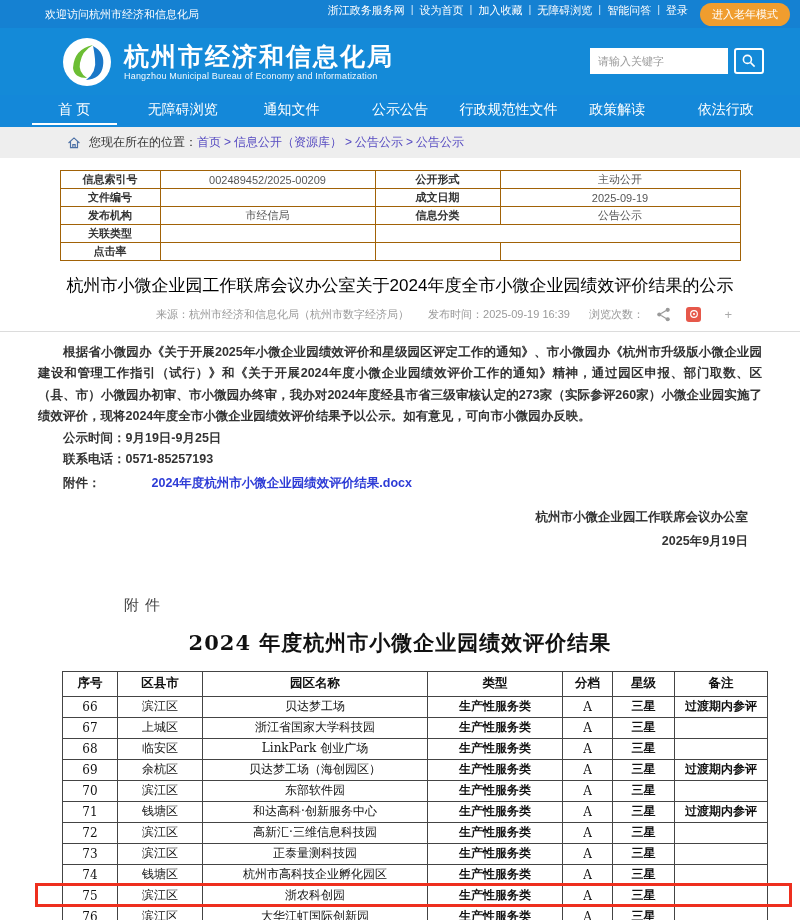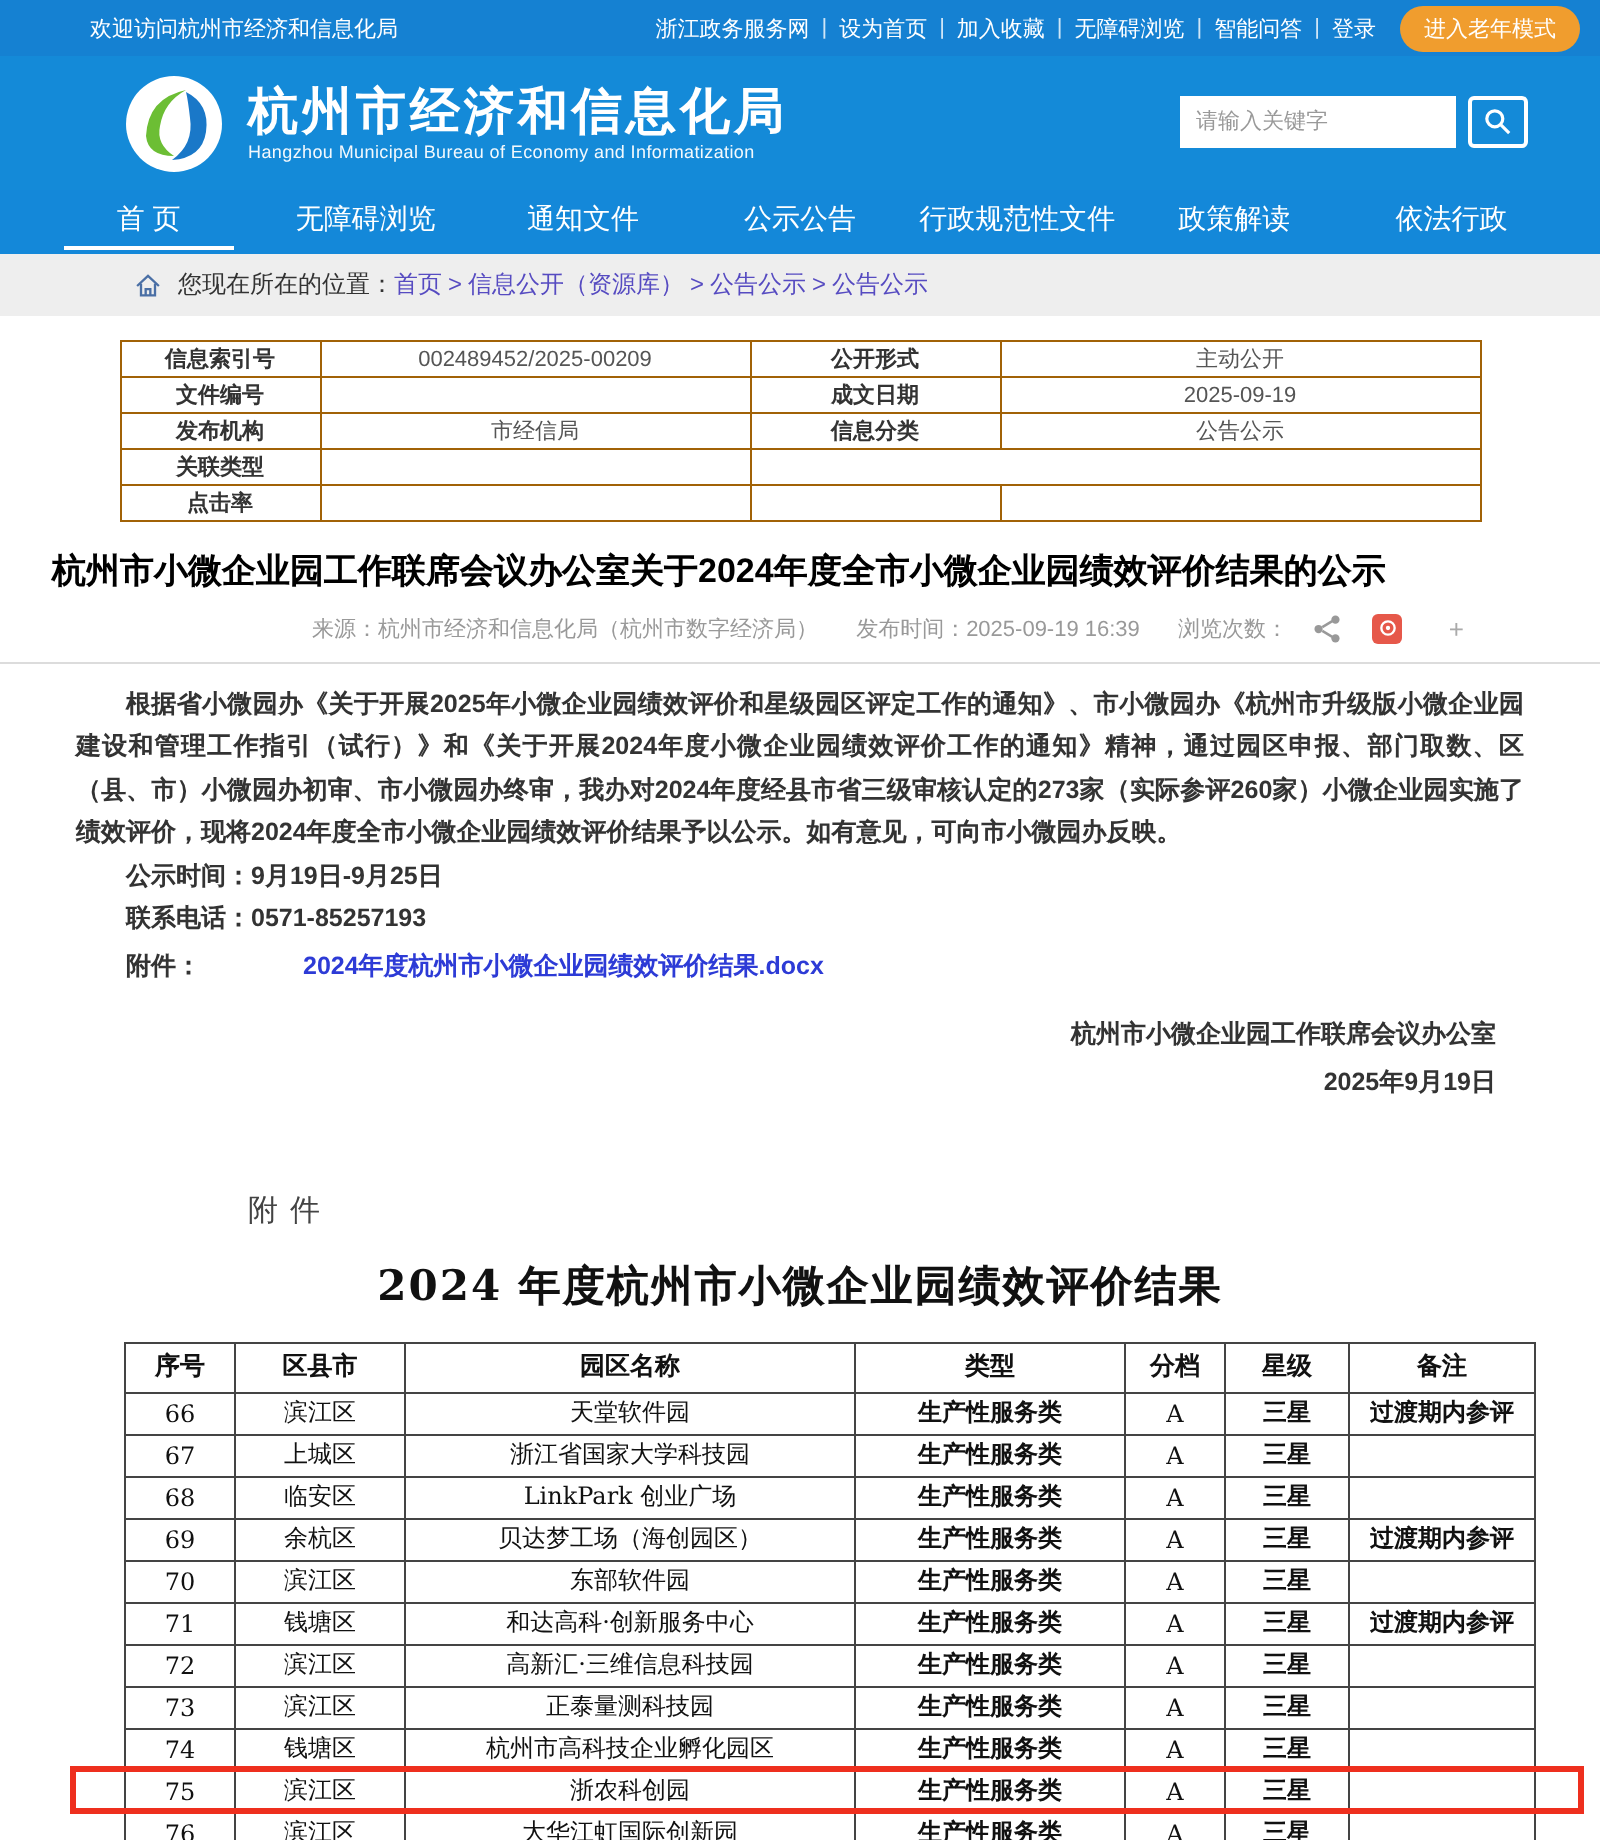--- a/index.html
+++ b/index.html
@@ -1,21 +1,21 @@
 <!DOCTYPE html>
 <html><head>
 <meta charset="utf-8">
 <style>
   * { margin:0; padding:0; box-sizing:border-box; }
   html,body { width:800px; height:920px; overflow:hidden; background:#fff;
     font-family:"Liberation Sans","DejaVu Sans",sans-serif; }
   
   .topbar { height:28px; background:#1581d2; color:#fff; font-size:11px;
     display:flex; align-items:center; justify-content:space-between; padding:0 10px 0 45px; }
-  .topbar-right { display:flex; align-items:center; gap:6px; }
+  .topbar-right { display:flex; gap:6px; }
   .tb-link { color:#fff; cursor:pointer; white-space:nowrap; }
   .tb-sep { color:#cfe6f7; }
   .elder-btn { background:#f09d2e; color:#fff; border:none; border-radius:12px;
     padding:4px 12px; font-size:11px; margin-left:6px; cursor:pointer; white-space:nowrap; }
   
   .header { height:67px; background:#148ad8; position:relative; display:flex; align-items:center; }
   .logo { margin-left:62px; width:50px; height:50px; }
   .brand { margin-left:12px; color:#fff; }
   .brand h1 { font-size:25px; letter-spacing:2px; font-weight:bold; line-height:1.15; }
   .brand .sub { font-size:9px; opacity:.95; letter-spacing:.2px; }
@@ -35,21 +35,21 @@
     padding-left:67px; font-size:12px; color:#333; }
   .crumbbar .home-ic { margin-right:8px; display:flex; }
   .crumb-link { color:#564bc1; cursor:pointer; }
   .crumb-sep { color:#564bc1; margin:0 3px; }
   
   .info-table { width:680px; margin:12px auto 0; border-collapse:collapse; table-layout:fixed; }
   .info-table td { border:1px solid #a16207; height:17px; font-size:11px;
     text-align:center; color:#555; padding:1px 4px; }
   .info-table td.lbl { font-weight:bold; color:#333; }
   
-  .art-title { margin:14px 26px 0; text-align:left; font-size:17px; font-weight:bold; color:#000; line-height:1.35; }
+  .art-title { margin:14px 26px 0; text-align:center; font-size:17px; font-weight:normal; color:#000; line-height:1.35; }
   .meta { position:relative; margin-top:9px; text-align:center; font-size:11px; color:#999;
     padding-bottom:9px; border-bottom:1px solid #dcdcdc; }
   .meta span { margin:0 8px; }
   .meta-icons { position:absolute; right:52px; top:0; display:flex; align-items:center; gap:7px; }
   .weibo { width:15px; height:15px; background:#e6584a; border-radius:3px;
     display:flex; align-items:center; justify-content:center; cursor:pointer; }
   .plus { color:#aaa; font-size:13px; cursor:pointer; }
   .body-text { margin:10px 38px 0; font-size:12.5px; color:#333; font-weight:600;
     line-height:1.72; text-align:justify; }
   .body-text p.ind { text-indent:2em; }
@@ -225,21 +225,21 @@
             <th>类型</th>
             <th>分档</th>
             <th>星级</th>
             <th>备注</th>
           </tr>
         </thead>
       <tbody>
           <tr>
             <td>66</td>
             <td>滨江区</td>
-            <td>天堂软件园</td>
+            <td>贝达梦工场</td>
             <td class="sans-bold">生产性服务类</td>
             <td>A</td>
             <td class="sans-bold">三星</td>
             <td class="sans-bold">过渡期内参评</td>
           </tr>
           <tr>
             <td>67</td>
             <td>上城区</td>
             <td>浙江省国家大学科技园</td>
             <td class="sans-bold">生产性服务类</td>

